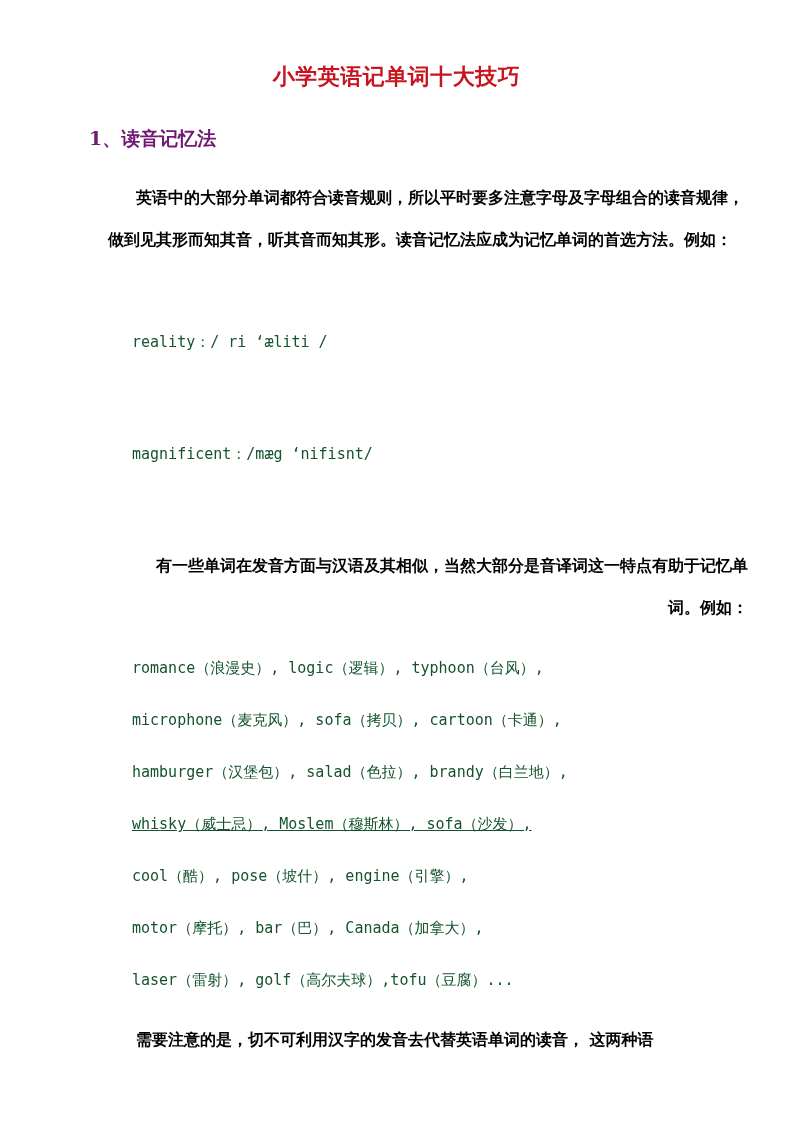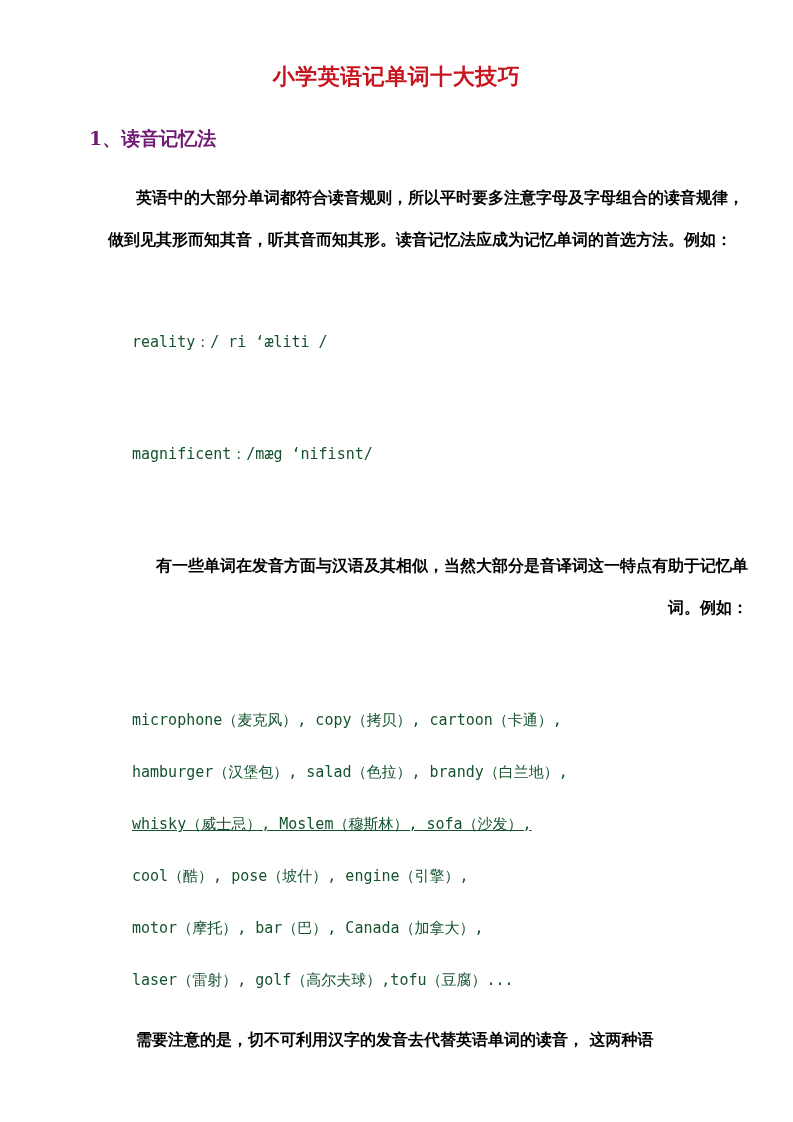--- a/index.html
+++ b/index.html
@@ -32,20 +32,21 @@
 
 <div class="page">
   <div class="title">小学英语记单词十大技巧</div>
 
   <div class="heading" style="top:126px;">1、读音记忆法</div>
   <div class="para" style="top:177px;">英语中的大部分单词都符合读音规则，所以平时要多注意字母及字母组合的读音规律，做到见其形而知其音，听其音而知其形。读音记忆法应成为记忆单词的首选方法。例如：</div>
   <div class="example" style="top:333px;">reality：/ ri ‘æliti /</div>
   <div class="example" style="top:405px;margin-top:40px;">magnificent：/mæg ‘nifisnt/</div>
 
   <div class="para" style="top:545px;text-align:right;">有一些单词在发音方面与汉语及其相似，当然大部分是音译词这一特点有助于记忆单词。例如：</div>
-  <div class="example" style="top:711px;">microphone（麦克风）, copy（拷贝）, cartoon（卡通）,</div>
+  <div class="example" style="top:659px;">romance（浪漫史）, logic（逻辑）, typhoon（台风）,</div>
+  <div class="example" style="top:711px;">microphone（麦克风）, sofa（拷贝）, cartoon（卡通）,</div>
   <div class="example" style="top:763px;">hamburger（汉堡包）, salad（色拉）, brandy（白兰地）,</div>
   <div class="example" style="top:815px;text-decoration:underline;">whisky（威士忌）, Moslem（穆斯林）, sofa（沙发）,</div>
   <div class="example" style="top:919px;">motor（摩托）, bar（巴）, Canada（加拿大）,</div>
   <div class="example" style="top:867px;">cool（酷）, pose（坡什）, engine（引擎）,</div>
   <div class="example" style="top:971px;">laser（雷射）, golf（高尔夫球）,tofu（豆腐）...</div>
   <div class="para" style="top:1019px;">需要注意的是，切不可利用汉字的发音去代替英语单词的读音， 这两种语</div>
 </div>
 
 </body></html>

